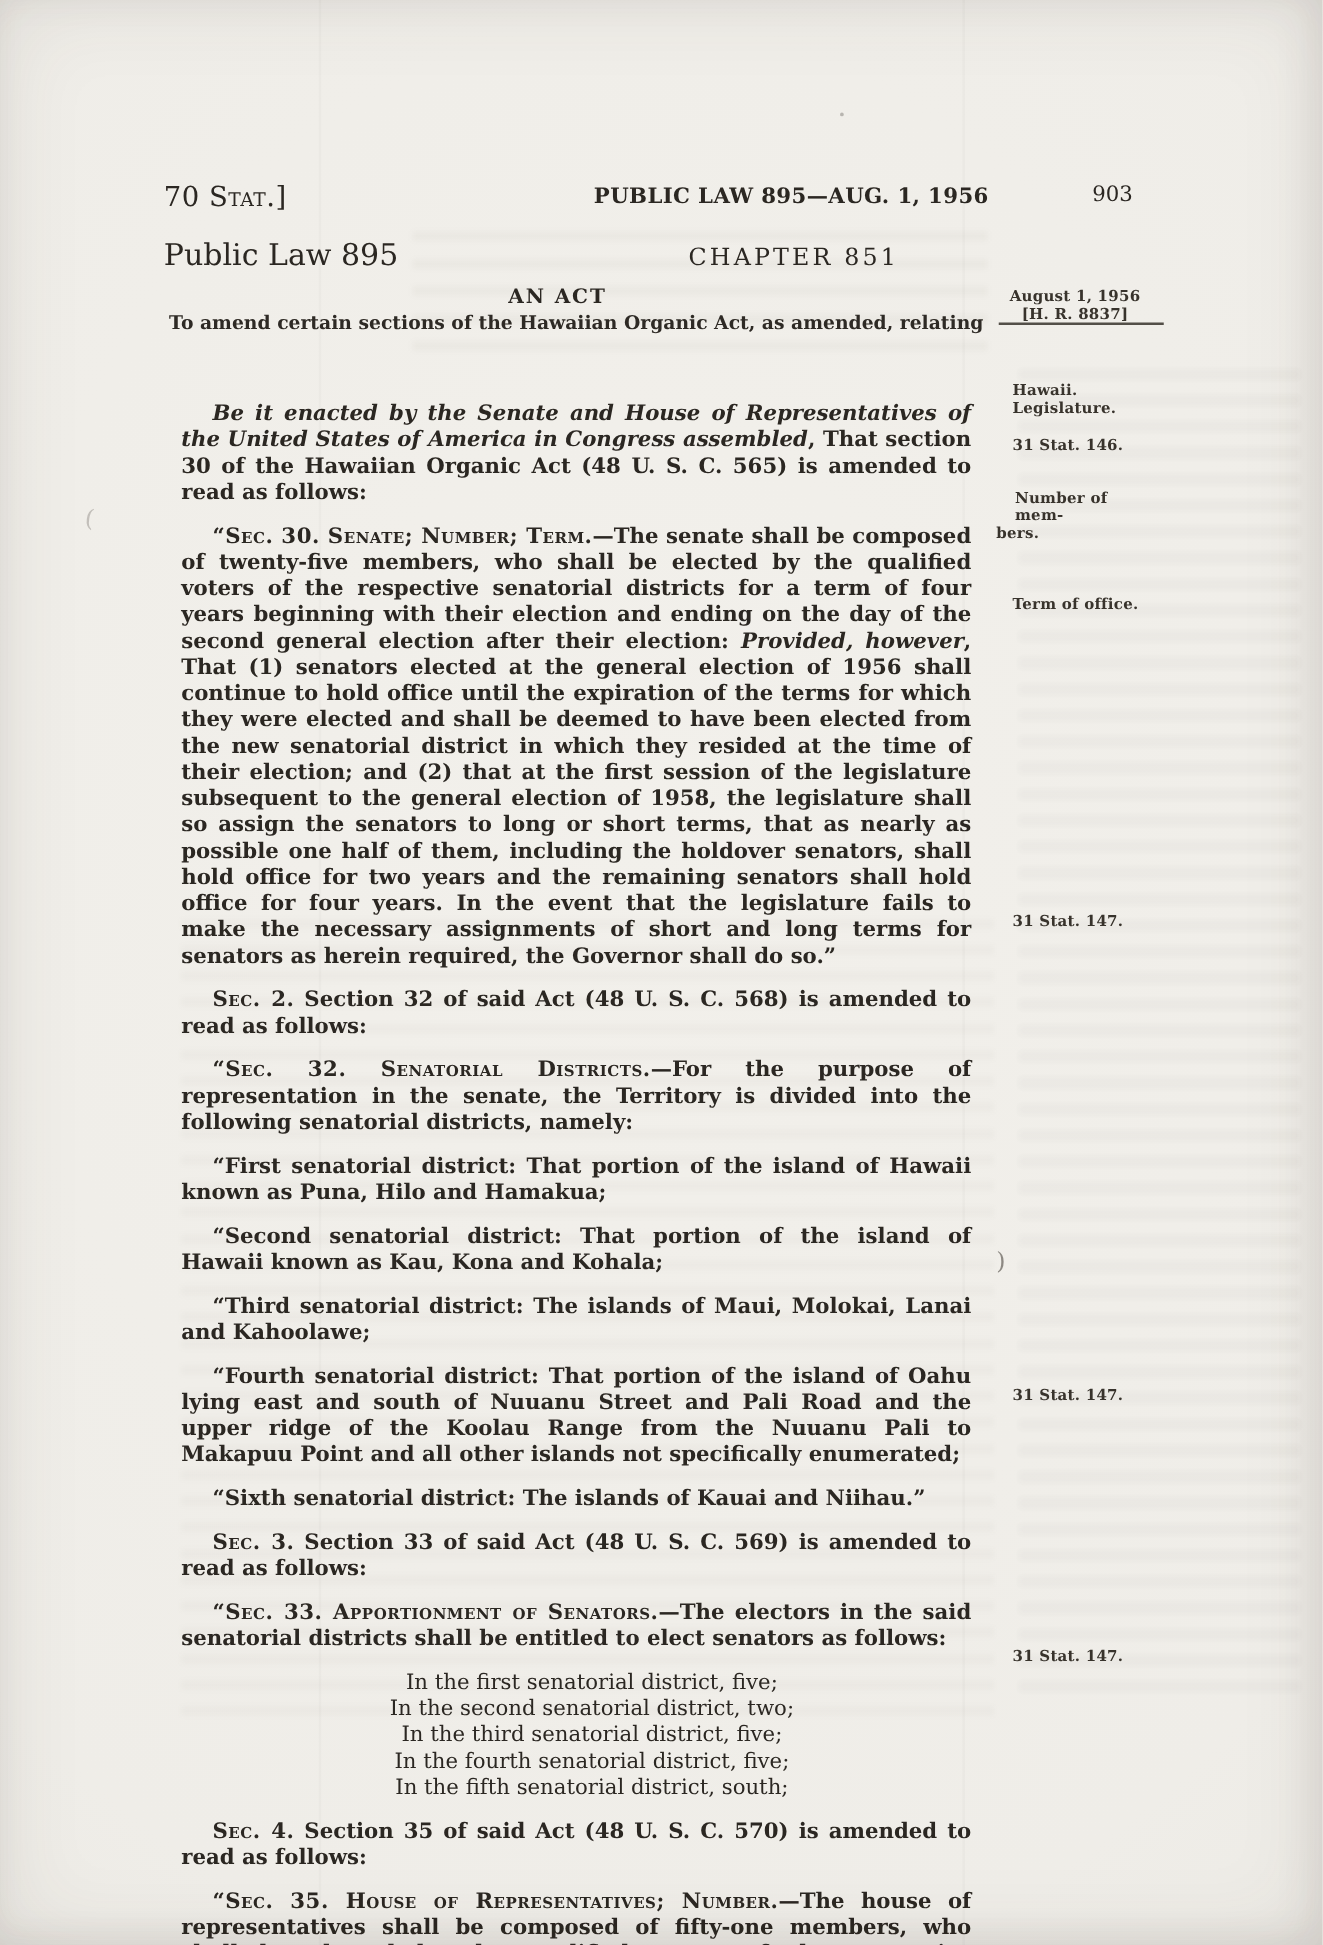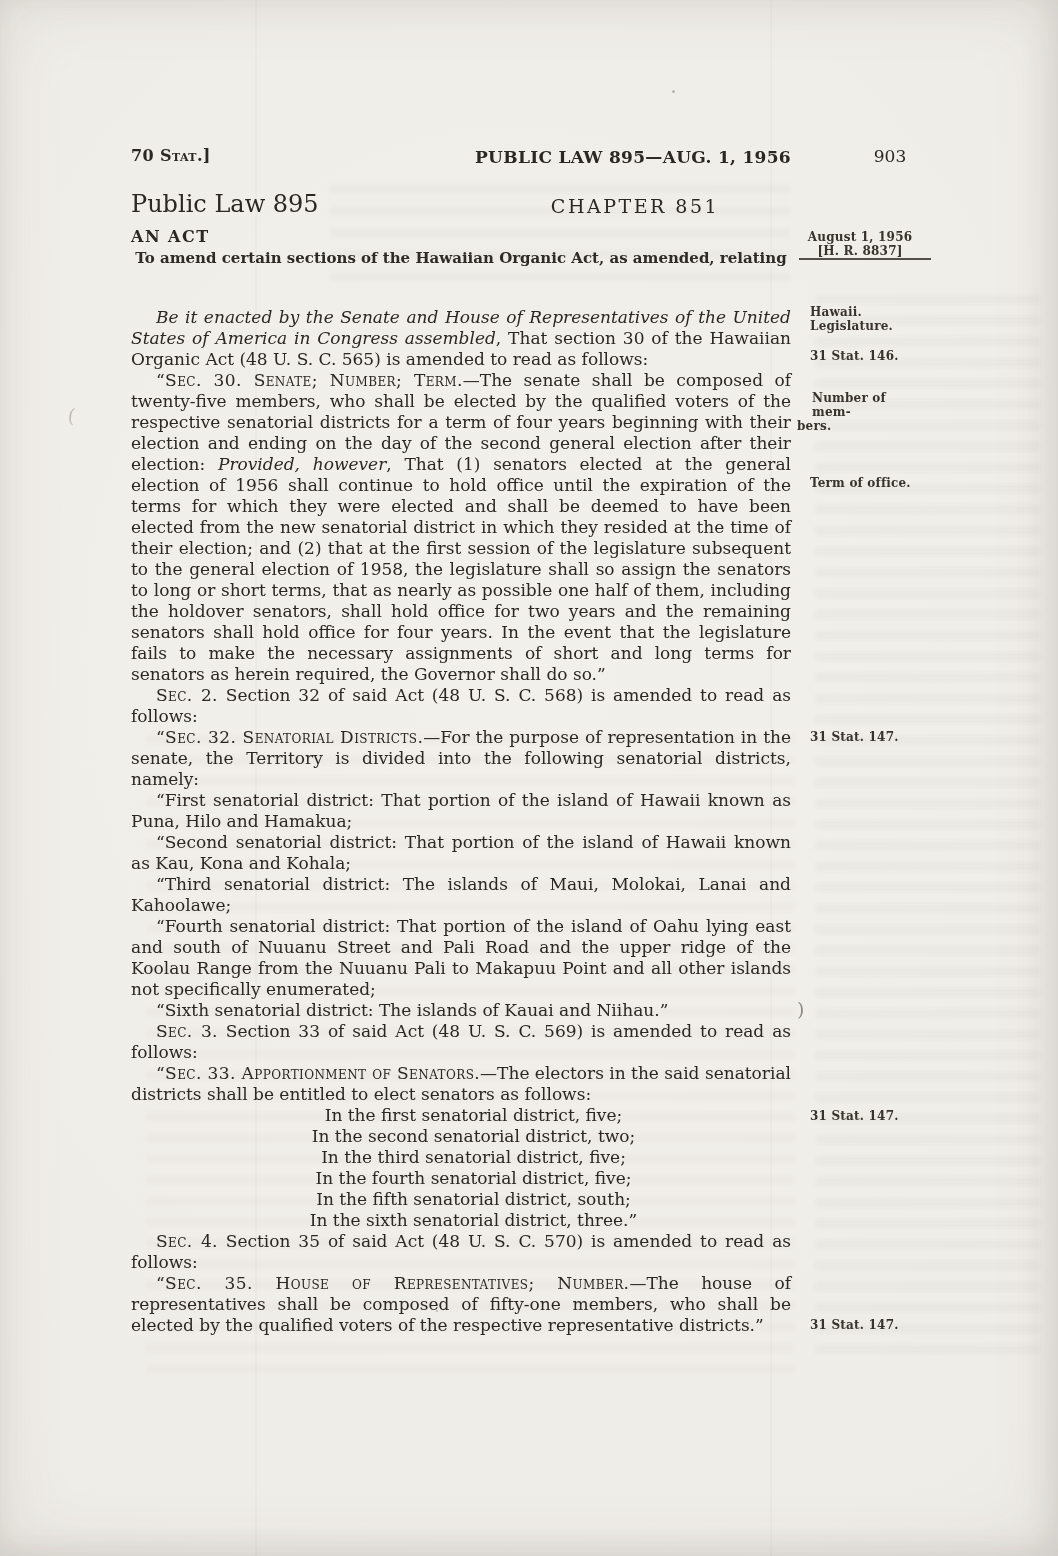--- a/index.html
+++ b/index.html
@@ -33,30 +33,30 @@
     background:repeating-linear-gradient(180deg, rgba(95,88,75,0.035) 0 8px, rgba(0,0,0,0) 8px 22px);
   }
   .speck{position:absolute;border-radius:50%;background:rgba(40,36,30,0.28);}
   .stray{position:absolute;color:rgba(58,53,46,0.55);font-size:19px;}
   .stray.faint{color:rgba(58,53,46,0.25);transform:rotate(8deg);}
 
   .sc{font-variant:small-caps;letter-spacing:0.4px;}
   .it{font-style:italic;}
 
   
-  .runhead-vol{position:absolute;left:131px;top:146px;font-size:16px;font-weight:bold;}
+  .runhead-vol{position:absolute;left:131px;top:146px;font-size:22px;}
   .runhead-title{position:absolute;left:131px;top:147px;width:660px;text-align:right;
     font-size:17px;font-weight:bold;letter-spacing:0.3px;}
   .runhead-page{position:absolute;left:850px;top:146px;width:80px;text-align:center;font-size:17px;}
 
   
   .law-title{position:absolute;left:131px;top:190px;margin:0;font-size:24px;font-weight:normal;}
   .chapter{position:absolute;left:480px;top:195px;width:310px;text-align:center;
     font-size:19px;letter-spacing:2.5px;}
-  .an-act{position:absolute;left:131px;top:227px;width:660px;
+  .an-act{position:absolute;left:116px;top:227px;width:660px;text-align:center;
     font-size:16px;font-weight:bold;letter-spacing:1.5px;}
   .act-desc{position:absolute;left:131px;top:248px;width:660px;text-align:center;
     font-size:15px;font-weight:bold;line-height:21px;color:#2e2a25;}
 
   
   .mnote{position:absolute;font-size:12px;font-weight:bold;line-height:14px;
     color:#38332c;letter-spacing:0.2px;}
   .date-note{left:790px;top:230px;width:140px;text-align:center;}
   .margin-rule{position:absolute;left:799px;top:258px;width:132px;height:2px;
     background:rgba(55,50,43,0.85);filter:blur(0.4px);}
@@ -65,21 +65,21 @@
   .note-members{left:797px;top:391px;width:132px;}
   .note-members .l1{margin-left:15px;}
   .note-term{left:810px;top:476px;}
   .note-s147a{left:810px;top:730px;}
   .note-s147b{left:810px;top:1109px;}
   .note-s147c{left:810px;top:1318px;}
 
   
   .body-col{position:absolute;left:131px;top:307px;width:660px;
     font-size:17px;line-height:21px;text-align:justify;}
-  .body-col p{margin:0;text-indent:25px;}
+  .body-col p{margin:14px;text-indent:25px;font-weight:bold;}
   .body-col .plist{text-indent:25px;text-align:center;}
 </style>
 </head>
 <body>
 
 <div class="page">
 
   <div class="vstreak" style="left:255px"></div>
   <div class="vstreak" style="left:770px"></div>
   <div class="bleed bleed-right"></div>
@@ -137,20 +137,19 @@
 
     <p><span class="sc">Sec. 3.</span><span> Section 33 of said Act (48 U. S. C. 569) is amended to read as follows:</span></p>
 
     <p><span class="sc">“Sec. 33. Apportionment of Senators.</span><span>—The electors in the said senatorial districts shall be entitled to elect senators as follows:</span></p>
 
     <div class="plist">In the first senatorial district, five;</div>
     <div class="plist">In the second senatorial district, two;</div>
     <div class="plist">In the third senatorial district, five;</div>
     <div class="plist">In the fourth senatorial district, five;</div>
     <div class="plist">In the fifth senatorial district, south;</div>
-    <div class="plist">In the sixth senatorial district, three.”</div>
 
     <p><span class="sc">Sec. 4.</span><span> Section 35 of said Act (48 U. S. C. 570) is amended to read as follows:</span></p>
 
     <p><span class="sc">“Sec. 35. House of Representatives; Number.</span><span>—The house of representatives shall be composed of fifty-one members, who shall be elected by the qualified voters of the respective representative districts.”</span></p>
   </div>
 
 </div>
 
 </body></html>

